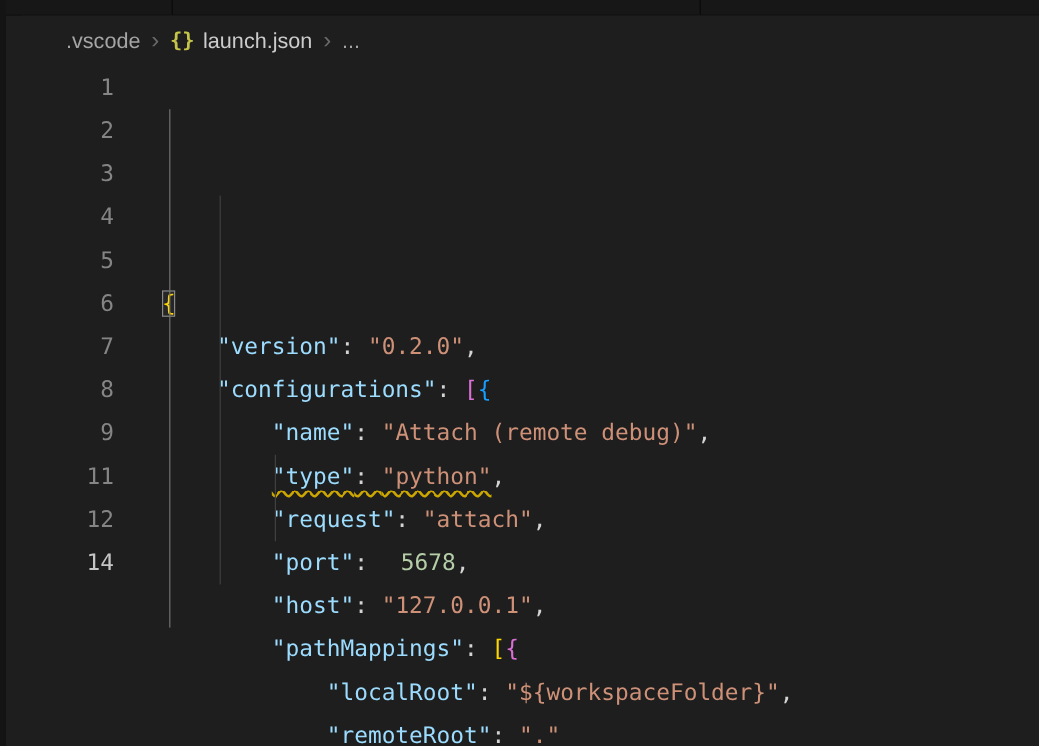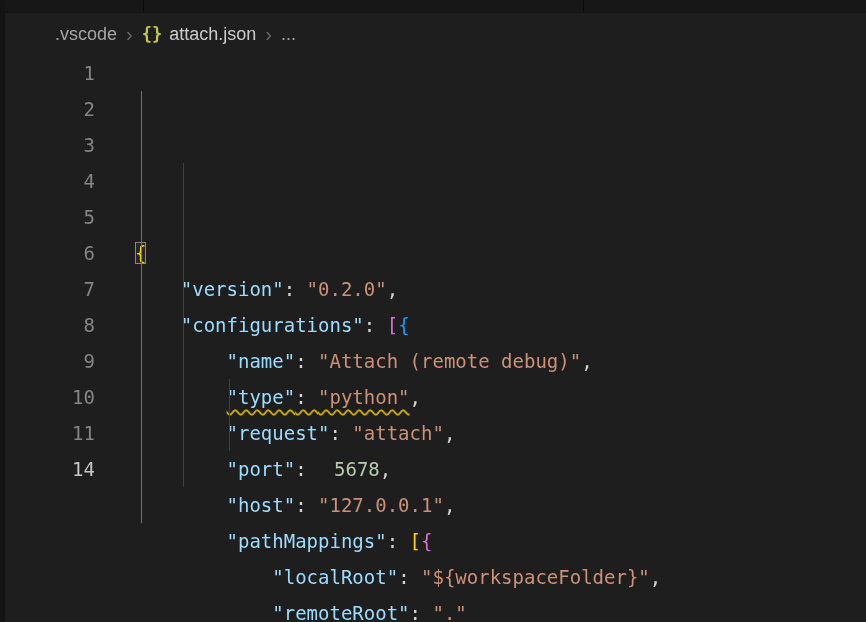--- a/index.html
+++ b/index.html
@@ -55,38 +55,38 @@
 <div class="topbar">
   <div class="tab-sep" style="left:143px"></div>
   <div class="tab-sep" style="left:583px"></div>
 </div>
 <div class="left-edge"></div>
 
 <div class="breadcrumbs">
   <span class="crumb">.vscode</span>
   <span class="sep">›</span>
   <span class="json-icon">{}</span>
-  <span class="crumb file">attach.json</span>
+  <span class="crumb file">launch.json</span>
   <span class="sep">›</span>
   <span class="crumb">...</span>
 </div>
 
 <div class="editor">
   <div class="gutter">
       <div class="ln">1</div>
       <div class="ln">2</div>
       <div class="ln">3</div>
       <div class="ln">4</div>
       <div class="ln">5</div>
       <div class="ln">6</div>
       <div class="ln">7</div>
       <div class="ln">8</div>
       <div class="ln">9</div>
-      <div class="ln">10</div>
       <div class="ln">11</div>
+      <div class="ln">12</div>
       <div class="ln active">14</div>
     </div>
   <div class="code">
     <div class="guide active" style="left:6px;top:36px;height:432px"></div>
     <div class="guide" style="left:48px;top:108px;height:324px"></div>
     <div class="guide" style="left:94px;top:324px;height:72px"></div>
   <div class="codeline"><span class="tok-b1 match">{</span></div><div class="codeline"><span class="tok-pln">    </span><span class="tok-key">"version"</span><span class="tok-pln">: </span><span class="tok-str">"0.2.0"</span><span class="tok-pln">,</span></div><div class="codeline"><span class="tok-pln">    </span><span class="tok-key">"configurations"</span><span class="tok-pln">: </span><span class="tok-b2">[</span><span class="tok-b3">{</span></div><div class="codeline"><span class="tok-pln">        </span><span class="tok-key">"name"</span><span class="tok-pln">: </span><span class="tok-str">"Attach (remote debug)"</span><span class="tok-pln">,</span></div><div class="codeline"><span class="tok-pln">        </span><span class="tok-key tok-sq">"type"</span><span class="tok-pln tok-sq">: </span><span class="tok-str tok-sq">"python"</span><span class="tok-pln">,</span></div><div class="codeline"><span class="tok-pln">        </span><span class="tok-key">"request"</span><span class="tok-pln">: </span><span class="tok-str">"attach"</span><span class="tok-pln">,</span></div><div class="codeline"><span class="tok-pln">        </span><span class="tok-key">"port"</span><span class="tok-pln">: </span><span class="tok-num">5678</span><span class="tok-pln">,</span></div><div class="codeline"><span class="tok-pln">        </span><span class="tok-key">"host"</span><span class="tok-pln">: </span><span class="tok-str">"127.0.0.1"</span><span class="tok-pln">,</span></div><div class="codeline"><span class="tok-pln">        </span><span class="tok-key">"pathMappings"</span><span class="tok-pln">: </span><span class="tok-b1">[</span><span class="tok-b2">{</span></div><div class="codeline"><span class="tok-pln">            </span><span class="tok-key">"localRoot"</span><span class="tok-pln">: </span><span class="tok-str">"${workspaceFolder}"</span><span class="tok-pln">,</span></div><div class="codeline"><span class="tok-pln">            </span><span class="tok-key">"remoteRoot"</span><span class="tok-pln">: </span><span class="tok-str">"."</span></div></div>
 </div>
 
 </body></html>

